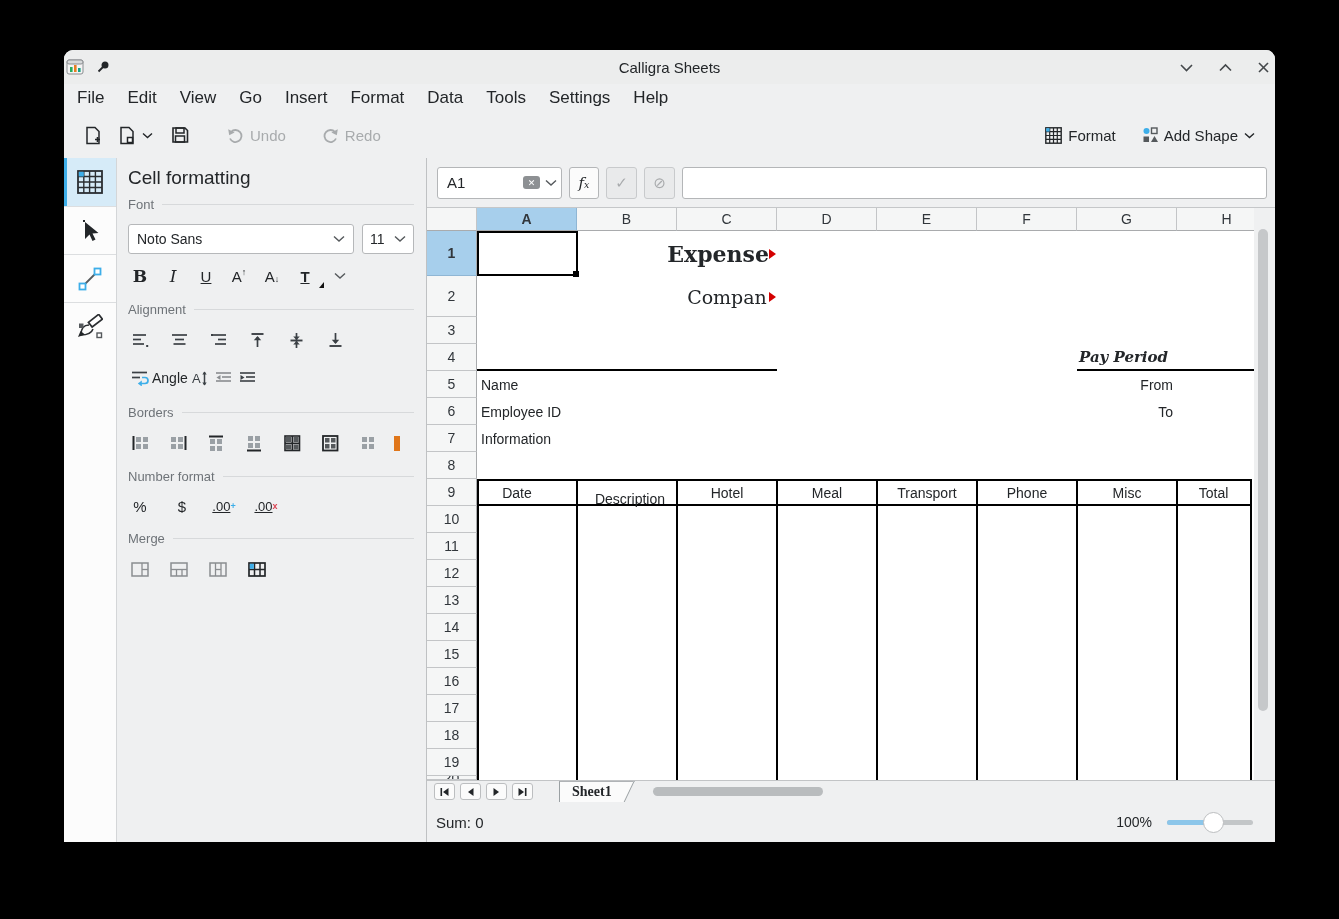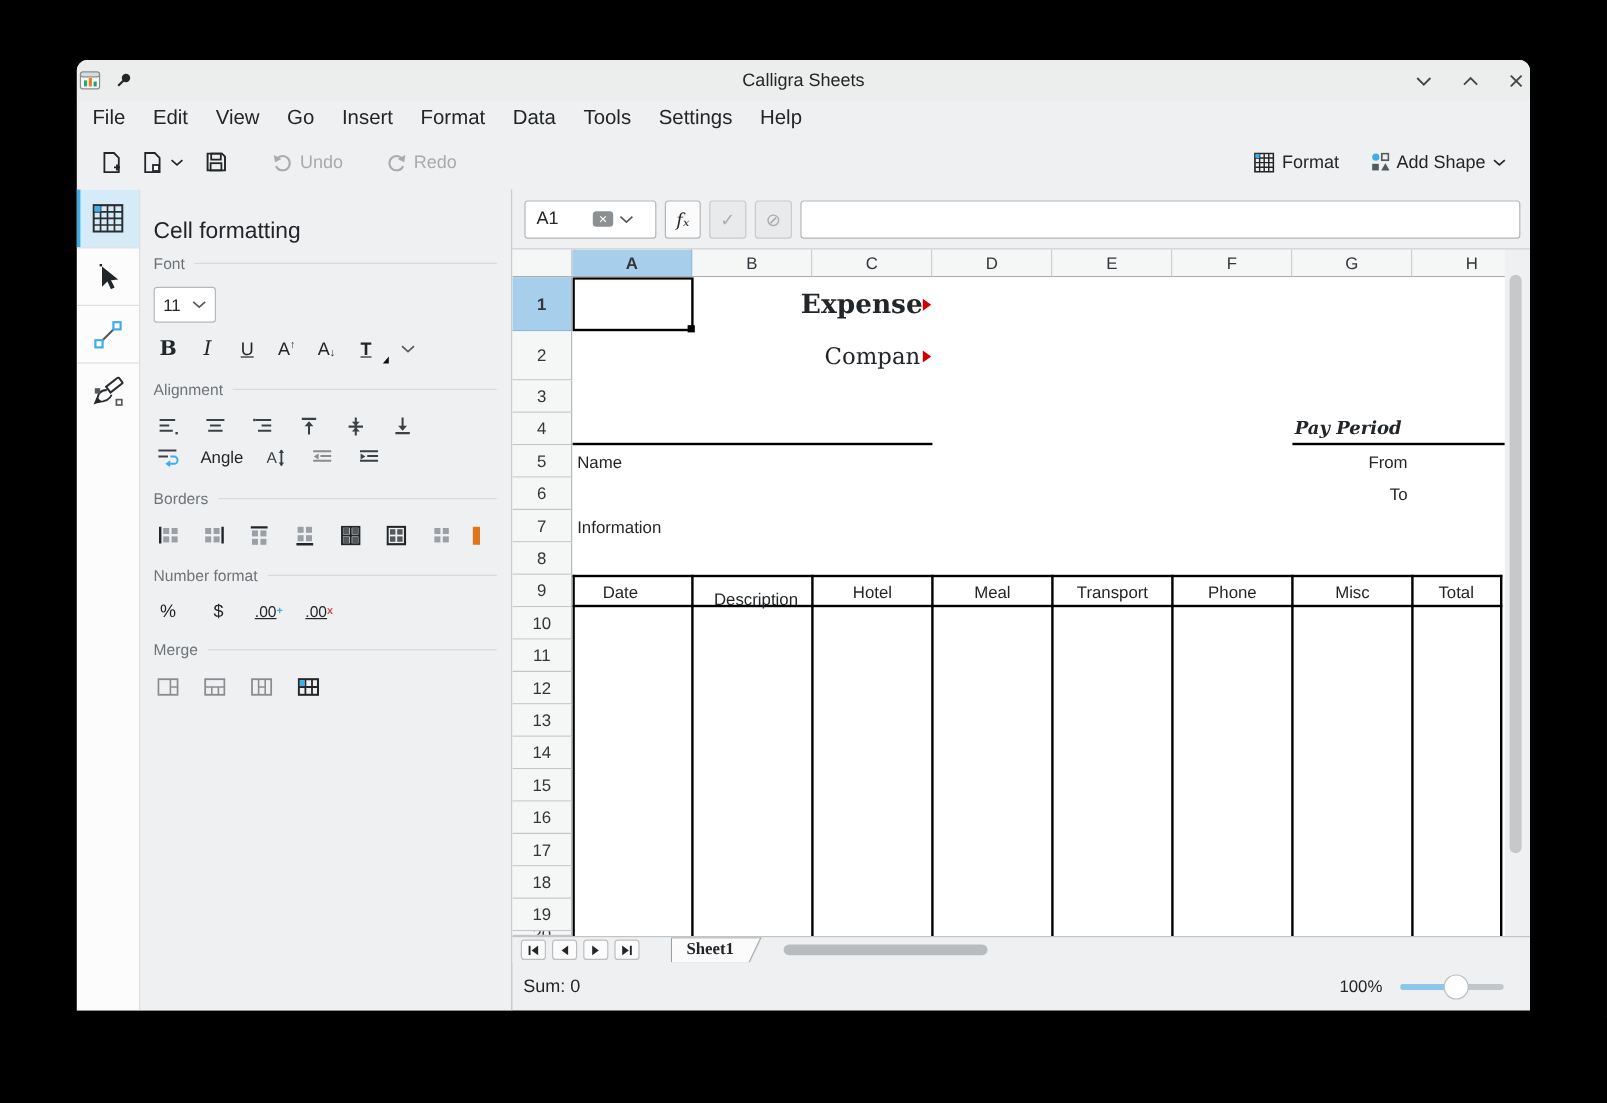--- a/index.html
+++ b/index.html
@@ -32,21 +32,21 @@
 
   
   .toolstrip { width:53px; background:#fcfcfc; border-right:1px solid #d4d6d8; display:flex; flex-direction:column; }
   .tool { position:relative; height:48px; display:flex; align-items:center; justify-content:center; }
   .tool.sep { border-top:1px solid #dcdee0; }
   .tool.selected { background:#d6ebf8; }
   .tool.selected::before { content:""; position:absolute; left:0; top:0; bottom:0; width:3px; background:#3daee9; }
 
   
   .panel { width:310px; background:#eff0f1; border-right:1px solid #bfc1c3; padding:0 12px 0 11px; }
-  .panel-title { margin-top:24px; font-size:19px; color:#232629; }
+  .panel-title { margin-top:9px; font-size:19px; color:#232629; }
   .sec { display:flex; align-items:center; gap:8px; }
   .sec .lbl { font-size:13px; color:#6e7378; white-space:nowrap; }
   .sec .rule { flex:1; height:1px; background:#d7d9db; }
   .combo-row { margin-top:12px; display:flex; gap:8px; }
   .combo { height:30px; background:#fff; border:1px solid #b6b8ba; border-radius:3px;
            display:flex; align-items:center; font-size:14px; }
   .combo.font { flex:1; padding:0 8px; }
   .combo.size { width:52px; padding:0 7px; }
   .combo .cval { flex:1; }
   .iconrow { display:flex; align-items:center; }
@@ -62,22 +62,22 @@
   .swatch { width:15px; height:15px; background:#fff; border:3px solid #e0761a; box-shadow:inset 0 0 0 1px #55595c; }
   .numfmt { font-size:15px; }
   .p00 { font-size:13px; letter-spacing:0; }
   .p00 sub { font-size:9px; font-weight:bold; }
 
   
   .sheetcol { flex:1; display:flex; flex-direction:column; }
 
   .formulabar { height:50px; background:#eff0f1; border-bottom:1px solid #c5c7c9;
                 display:flex; align-items:center; padding:0 8px 0 10px; gap:7px; }
-  .cellref { width:110px; height:32px; background:#fff; border:1px solid #b4b6b8; border-radius:3px;
-             display:flex; align-items:center; padding:0 18px 0 9px; font-size:15px; }
+  .cellref { width:125px; height:32px; background:#fff; border:1px solid #b4b6b8; border-radius:3px;
+             display:flex; align-items:center; padding:0 4px 0 9px; font-size:15px; }
   .cellref .cval { flex:1; }
   .clearicon { width:17px; height:13px; background:#8d9093; border-radius:3px; display:flex; align-items:center;
                justify-content:center; color:#fff; font-size:9px; margin-right:5px; }
   .fxbtn { width:30px; height:32px; background:#fbfbfb; border:1px solid #b4b6b8; border-radius:3px;
            display:flex; align-items:center; justify-content:center; font-family:"DejaVu Serif",serif;
            font-style:italic; font-size:15px; }
   .okbtn,.nobtn { width:31px; height:32px; background:#e9eaeb; border:1px solid #c8cacc; border-radius:3px;
            display:flex; align-items:center; justify-content:center; color:#a9abad; font-size:15px; }
   .finput { flex:1; height:32px; background:#fff; border:1px solid #b4b6b8; border-radius:3px; font-size:14px; padding:0 8px;
             display:flex; align-items:center; }
@@ -303,20 +303,26 @@
     </div>
 
     <div class="panel">
       <div class="panel-title">Cell formatting</div>
 
       <div class="sec" style="margin-top:8px">
           <span class="lbl">Font</span>
           <span class="rule"></span>
         </div>
       <div class="combo-row">
+        <div class="combo font">
+          <span class="cval">Noto Sans</span>
+          <svg width="12" height="8">
+              <polyline points="1,1.5 6,6 11,1.5" fill="none" stroke="#55595c" stroke-width="1.4"></polyline>
+            </svg>
+        </div>
         <div class="combo size">
           <span class="cval">11</span>
           <svg width="12" height="8">
               <polyline points="1,1.5 6,6 11,1.5" fill="none" stroke="#55595c" stroke-width="1.4"></polyline>
             </svg>
         </div>
       </div>
       <div class="iconrow" style="margin-top:9px; gap:9px">
         <span class="ibtn serifB">B</span>
         <span class="ibtn serifI">I</span>
@@ -388,21 +394,21 @@
             </svg>
           </span>
         <span class="ibtn">
             <svg width="15" height="16" viewBox="0 0 15 16">
               <line x1="1.5" y1="14" x2="13.5" y2="14" stroke="#3b4045" stroke-width="1.9"></line>
               <line x1="7.5" y1="1" x2="7.5" y2="11" stroke="#3b4045" stroke-width="1.7"></line>
               <polygon points="3.8,7.8 7.5,12 11.2,7.8" fill="#3b4045"></polygon>
             </svg>
           </span>
       </div>
-      <div class="iconrow" style="gap:15px">
+      <div class="iconrow" style="margin-top:12px; gap:0">
         <span class="ibtn">
             <svg width="18" height="16" viewBox="0 0 18 16">
               <g stroke="#3b4045" stroke-width="1.7">
                 <line x1="1" y1="2.5" x2="16" y2="2.5"></line>
                 <line x1="1" y1="7.5" x2="9" y2="7.5"></line>
               </g>
               <path d="M11 7.5 h3 a3 3 0 0 1 0 6 h-4" fill="none" stroke="#3daee9" stroke-width="1.7"></path>
               <polygon points="10.8,10.5 10.8,16.5 6.8,13.5" fill="#3daee9"></polygon>
             </svg>
           </span>
@@ -663,20 +669,23 @@
           <div class="cell serifT" style="left:200px;top:45px;width:100px;height:41px;justify-content:center;font-size:19px">
               <span>Compan</span>
               <span class="ovf"></span>
             </div>
           <div class="cell serifT" style="left:602px;top:113px;width:175px;height:26px;font-size:15px;font-weight:bold;font-style:italic">
               <span>Pay Period</span>
             </div>
           <div class="cell" style="left:4px;top:140px;width:196px;height:27px">
               <span>Name</span>
             </div>
+          <div class="cell" style="left:4px;top:167px;width:196px;height:27px">
+              <span>Employee ID</span>
+            </div>
           <div class="cell" style="left:4px;top:194px;width:196px;height:27px">
               <span>Information</span>
             </div>
           <div class="cell" style="left:600px;top:140px;width:96px;height:27px;justify-content:flex-end">
               <span>From</span>
             </div>
           <div class="cell" style="left:600px;top:167px;width:96px;height:27px;justify-content:flex-end">
               <span>To</span>
             </div>
 

